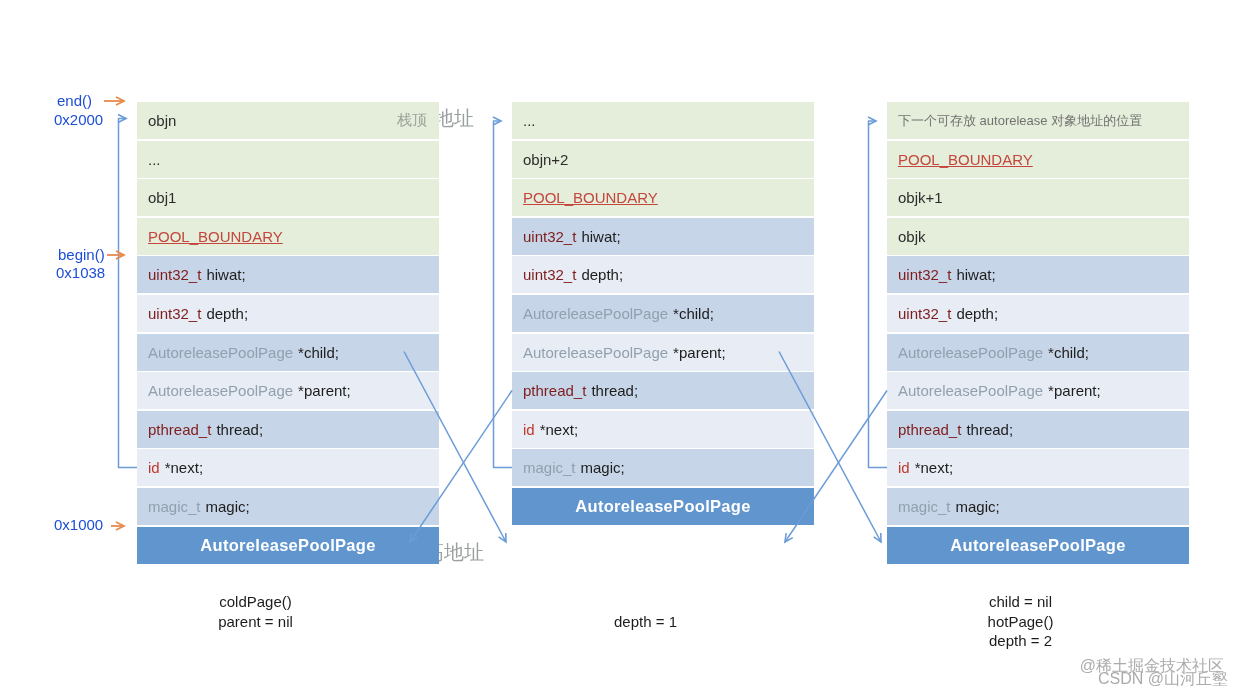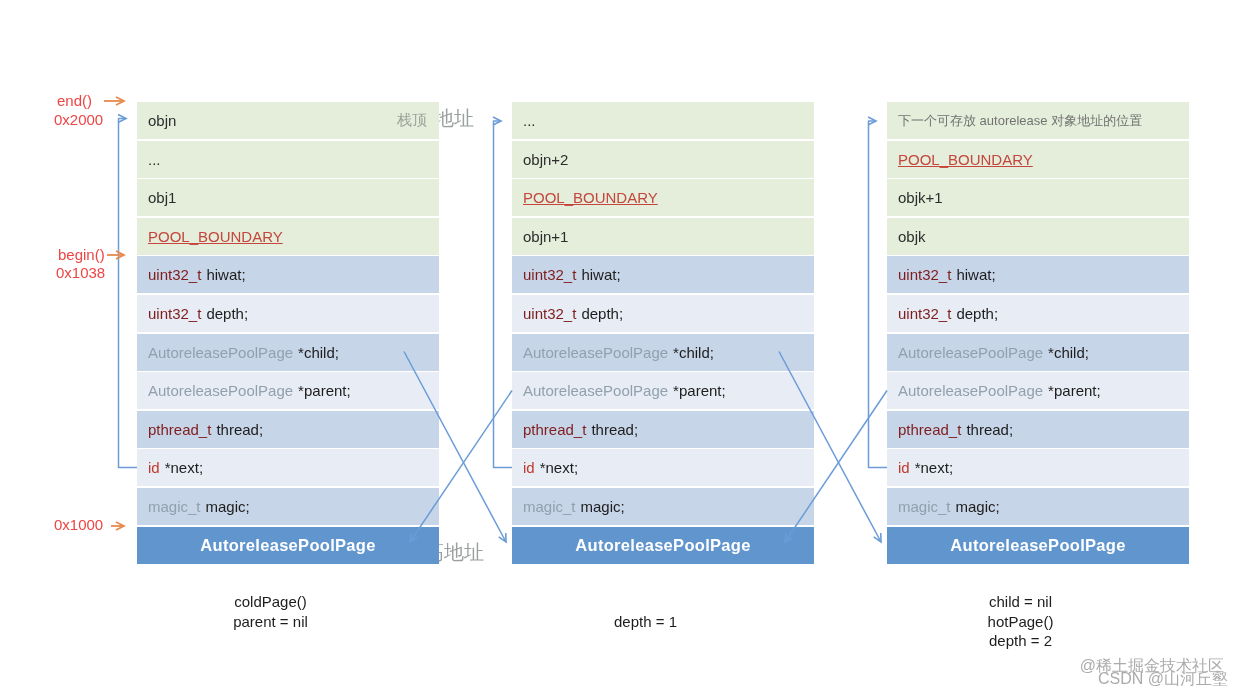--- a/index.html
+++ b/index.html
@@ -13,21 +13,21 @@
   .row.blight{background:#e8edf5;}
   .note{margin-left:auto;color:#9aa29b;}
   .redtxt{color:#c4463d;text-decoration:underline;}
   .t-purple{color:#7f1d1d;}
   .t-gray{color:#91a0ae;}
   .t-red{color:#c0392f;}
   .f{color:#1d1d1d;margin-left:5px;}
   .smalltxt{font-size:13px;color:#737373;letter-spacing:0;}
   .footer{height:37px;margin-top:2px;background:#6195cd;color:#ffffff;font-weight:bold;
           font-size:16.5px;display:flex;align-items:center;justify-content:center;letter-spacing:.3px;}
-  .addr-label{position:absolute;color:#ef4444;font-size:15px;white-space:nowrap;}
+  .addr-label{position:absolute;color:#1d4ed8;font-size:15px;white-space:nowrap;}
   .cjk-label{position:absolute;color:#9aa0a0;font-size:20px;white-space:nowrap;}
   .caption{position:absolute;text-align:center;font-size:15px;color:#1d1d1d;line-height:19.5px;width:267px;}
   .overlay{position:absolute;left:0;top:0;width:1240px;height:698px;pointer-events:none;}
   .watermark{position:absolute;color:#ababab;font-size:16px;white-space:nowrap;
              text-shadow:0.5px 0.5px 0 #ffffff;}
 </style>
 </head>
 <body>
 
 <div class="canvas">
@@ -89,23 +89,20 @@
   <div class="page" style="left:512px">
     <div class="row green">
       <span>...</span>
     </div>
     <div class="row green">
       <span>objn+2</span>
     </div>
     <div class="row green">
       <span class="redtxt">POOL_BOUNDARY</span>
     </div>
-    <div class="row green">
-      <span>objn+1</span>
-    </div>
     <div class="row bdark">
       <span class="t-purple">uint32_t</span>
         <span class="f">hiwat;</span>
     </div>
     <div class="row blight">
       <span class="t-purple">uint32_t</span>
         <span class="f">depth;</span>
     </div>
     <div class="row bdark">
       <span class="t-gray">AutoreleasePoolPage</span>
@@ -167,21 +164,21 @@
       <span class="t-red">id</span>
         <span class="f">*next;</span>
     </div>
     <div class="row bdark">
       <span class="t-gray">magic_t</span>
         <span class="f">magic;</span>
     </div>
     <div class="footer">AutoreleasePoolPage</div>
   </div>
 
-  <div class="caption" style="left:137px;top:592px">
+  <div class="caption" style="left:122px;top:592px">
     <div>coldPage()</div>
     <div>parent = nil</div>
   </div>
   <div class="caption" style="left:512px;top:612px">
     <div>depth = 1</div>
   </div>
   <div class="caption" style="left:887px;top:592px">
     <div>child = nil</div>
     <div>hotPage()</div>
     <div>depth = 2</div>

